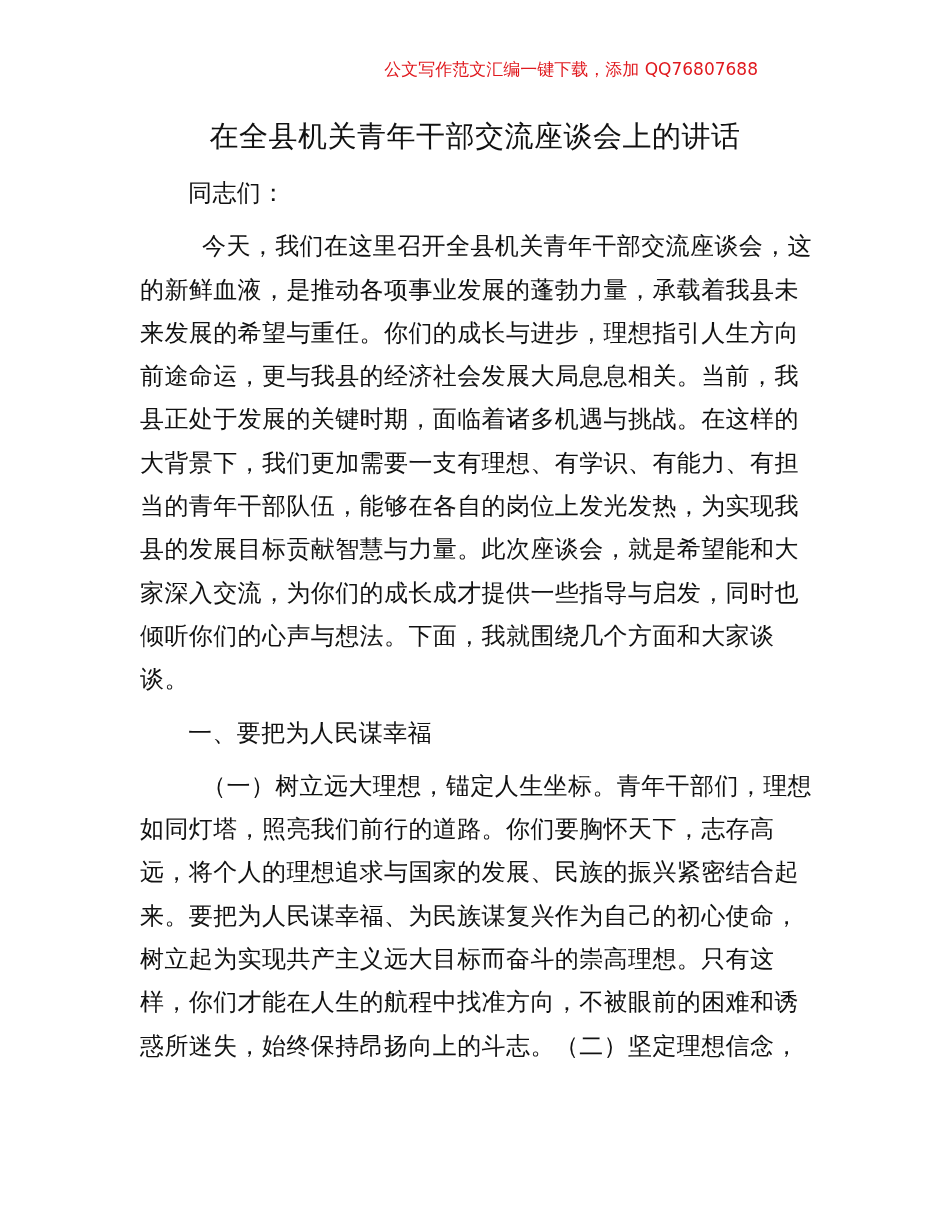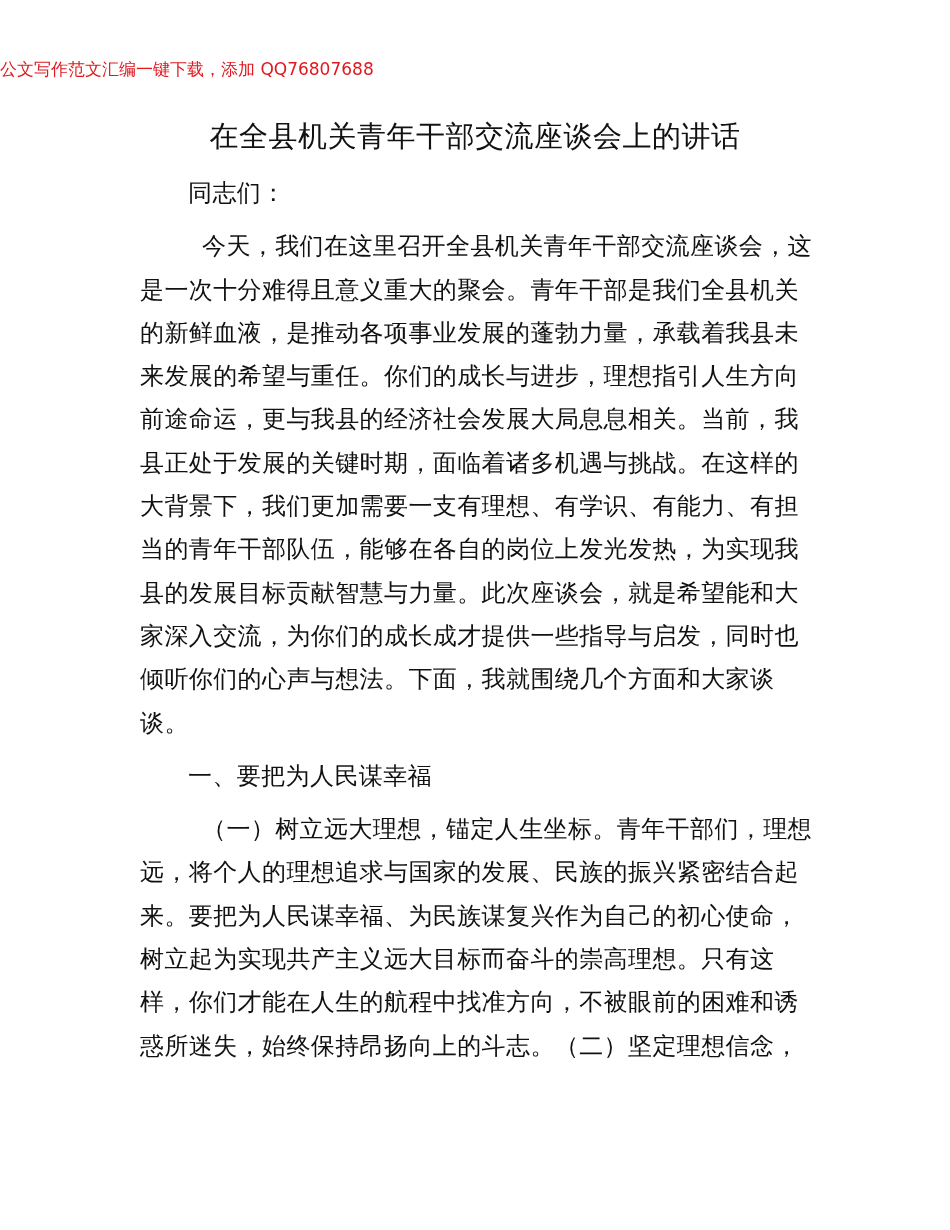--- a/index.html
+++ b/index.html
@@ -13,21 +13,21 @@
       position: relative;
       overflow: hidden;
       font-family: "DejaVu Sans", "Liberation Sans", sans-serif;
       color: #111111;
     }
     .banner {
       position: absolute;
       top: 57px;
       left: 0;
       width: 758px;
-      text-align: left;
+      text-align: right;
       font-size: 17px;
       line-height: 24px;
       color: #e0191e;
     }
     .title {
       position: absolute;
       top: 116px;
       left: 0;
       width: 950px;
       text-align: center;
@@ -69,36 +69,36 @@
 
 <div class="banner">公文写作范文汇编一键下载，添加 QQ76807688</div>
 
 <div class="title">在全县机关青年干部交流座谈会上的讲话</div>
 
 <div class="content">
   <span class="line salutation">同志们：</span>
 
   <div>
     <span class="line indent">今天，我们在这里召开全县机关青年干部交流座谈会，这</span>
-    <span class="line">是一次十分难得且意义重大的聚会。青年干部是我们全县机关</span>
     <span class="line">的新鲜血液，是推动各项事业发展的蓬勃力量，承载着我县未</span>
     <span class="line">来发展的希望与重任。你们的成长与进步，理想指引人生方向</span>
     <span class="line">前途命运，更与我县的经济社会发展大局息息相关。当前，我</span>
     <span class="line">县正处于发展的关键时期，面临着诸多机遇与挑战。在这样的</span>
     <span class="line">大背景下，我们更加需要一支有理想、有学识、有能力、有担</span>
     <span class="line">当的青年干部队伍，能够在各自的岗位上发光发热，为实现我</span>
     <span class="line">县的发展目标贡献智慧与力量。此次座谈会，就是希望能和大</span>
     <span class="line">家深入交流，为你们的成长成才提供一些指导与启发，同时也</span>
     <span class="line">倾听你们的心声与想法。下面，我就围绕几个方面和大家谈</span>
     <span class="line">谈。</span>
   </div>
 
   <span class="line heading">一、要把为人民谋幸福</span>
 
   <div>
     <span class="line indent">（一）树立远大理想，锚定人生坐标。青年干部们，理想</span>
+    <span class="line">如同灯塔，照亮我们前行的道路。你们要胸怀天下，志存高</span>
     <span class="line">远，将个人的理想追求与国家的发展、民族的振兴紧密结合起</span>
     <span class="line">来。要把为人民谋幸福、为民族谋复兴作为自己的初心使命，</span>
     <span class="line">树立起为实现共产主义远大目标而奋斗的崇高理想。只有这</span>
     <span class="line">样，你们才能在人生的航程中找准方向，不被眼前的困难和诱</span>
     <span class="line">惑所迷失，始终保持昂扬向上的斗志。（二）坚定理想信念，</span>
   </div>
 </div>
 
 </body></html>

